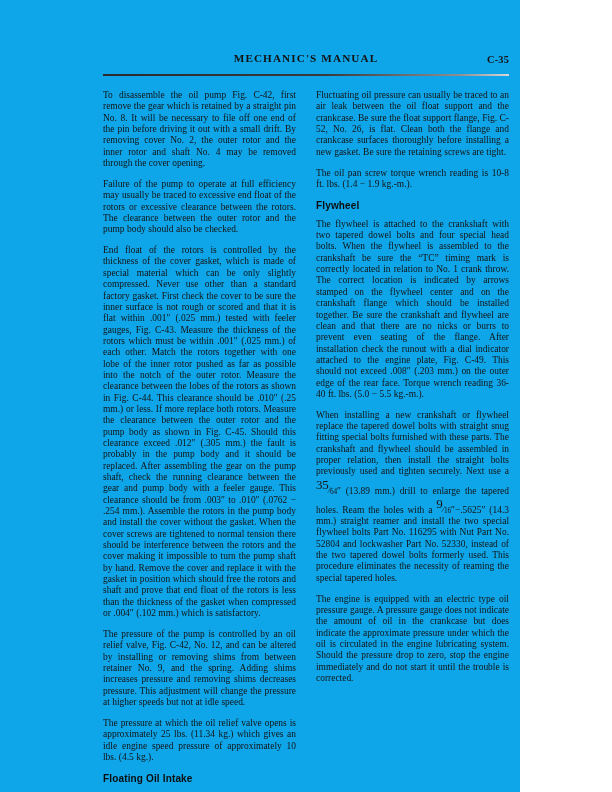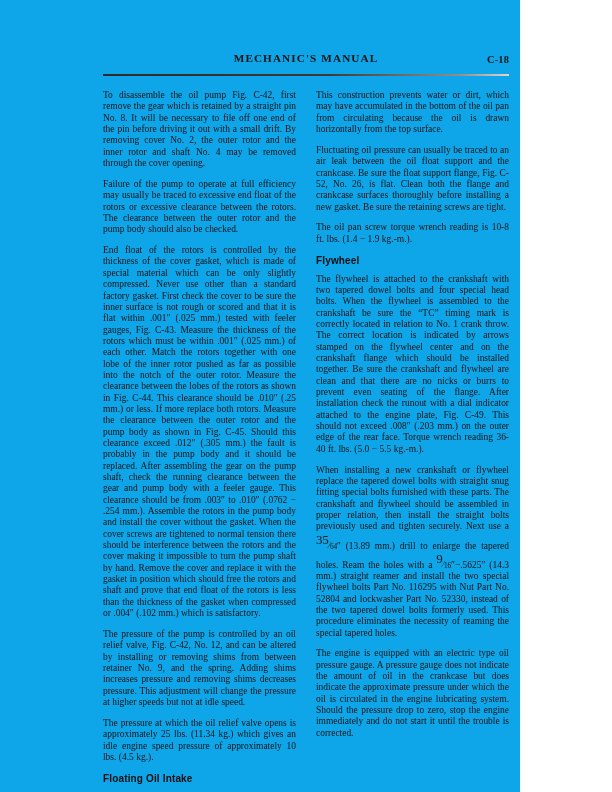--- a/index.html
+++ b/index.html
@@ -104,38 +104,37 @@
   .frac sub { font-size: 7.3px; vertical-align: -0.06em; }
   .frac .bar { padding: 0 0.2px; }
 </style>
 </head>
 <body>
 
 <div class="page">
 
   <div class="header">
     <div class="header-title">MECHANIC'S MANUAL</div>
-    <div class="header-folio">C-18</div>
+    <div class="header-folio">C-35</div>
   </div>
   <div class="header-rule"></div>
 
   <div class="columns">
 
     <div class="col col-left">
       <p class="body-par">To disassemble the oil pump Fig. C-42, first remove the gear which is retained by a straight pin No. 8. It will be necessary to file off one end of the pin before driving it out with a small drift. By removing cover No. 2, the outer rotor and the inner rotor and shaft No. 4 may be removed through the cover opening.</p>
       <p class="body-par">Failure of the pump to operate at full efficiency may usually be traced to excessive end float of the rotors or excessive clearance between the rotors. The clearance between the outer rotor and the pump body should also be checked.</p>
       <p class="body-par">End float of the rotors is controlled by the thickness of the cover gasket, which is made of special material which can be only slightly compressed. Never use other than a standard factory gasket. First check the cover to be sure the inner surface is not rough or scored and that it is flat within .001″ (.025 mm.) tested with feeler gauges, Fig. C-43. Measure the thickness of the rotors which must be within .001″ (.025 mm.) of each other. Match the rotors together with one lobe of the inner rotor pushed as far as possible into the notch of the outer rotor. Measure the clearance between the lobes of the rotors as shown in Fig. C-44. This clearance should be .010″ (.25 mm.) or less. If more replace both rotors. Measure the clearance between the outer rotor and the pump body as shown in Fig. C-45. Should this clearance exceed .012″ (.305 mm.) the fault is probably in the pump body and it should be replaced. After assembling the gear on the pump shaft, check the running clearance between the gear and pump body with a feeler gauge. This clearance should be from .003″ to .010″ (.0762 − .254 mm.). Assemble the rotors in the pump body and install the cover without the gasket. When the cover screws are tightened to normal tension there should be interference between the rotors and the cover making it impossible to turn the pump shaft by hand. Remove the cover and replace it with the gasket in position which should free the rotors and shaft and prove that end float of the rotors is less than the thickness of the gasket when compressed or .004″ (.102 mm.) which is satisfactory.</p>
       <p class="body-par">The pressure of the pump is controlled by an oil relief valve, Fig. C-42, No. 12, and can be altered by installing or removing shims from between retainer No. 9, and the spring. Adding shims increases pressure and removing shims decreases pressure. This adjustment will change the pressure at higher speeds but not at idle speed.</p>
       <p class="body-par">The pressure at which the oil relief valve opens is approximately 25 lbs. (11.34 kg.) which gives an idle engine speed pressure of approximately 10 lbs. (4.5 kg.).</p>
       <h2 class="sub-head">Floating Oil Intake</h2>
       <p class="body-par">The floating oil intake, Fig. C-52, No. 28, is attached to the crankcase with two screws. The construction of the float and screen causes it to remain on top of the oil, raising and lowering with the amount of oil in the pan.</p>
     </div>
 
     <div class="col col-right">
-      <p class="body-par">This construction prevents water or dirt, which may have accumulated in the bottom of the oil pan from circulating because the oil is drawn horizontally from the top surface.</p>
       <p class="body-par">Fluctuating oil pressure can usually be traced to an air leak between the oil float support and the crankcase. Be sure the float support flange, Fig. C-52, No. 26, is flat. Clean both the flange and crankcase surfaces thoroughly before installing a new gasket. Be sure the retaining screws are tight.</p>
       <p class="body-par">The oil pan screw torque wrench reading is 10-8 ft. lbs. (1.4 − 1.9 kg.-m.).</p>
 
       <h2 class="sub-head">Flywheel</h2>
       <p class="body-par">The flywheel is attached to the crankshaft with two tapered dowel bolts and four special head bolts. When the flywheel is assembled to the crankshaft be sure the “TC” timing mark is correctly located in relation to No. 1 crank throw. The correct location is indicated by arrows stamped on the flywheel center and on the crankshaft flange which should be installed together. Be sure the crankshaft and flywheel are clean and that there are no nicks or burrs to prevent even seating of the flange. After installation check the runout with a dial indicator attached to the engine plate, Fig. C-49. This should not exceed .008″ (.203 mm.) on the outer edge of the rear face. Torque wrench reading 36-40 ft. lbs. (5.0 − 5.5 kg.-m.).</p>
 
       <p class="body-par"><span>When installing a new crankshaft or flywheel replace the tapered dowel bolts with straight snug fitting special bolts furnished with these parts. The crankshaft and flywheel should be assembled in proper relation, then install the straight bolts previously used and tighten securely. Next use a </span><span class="frac"><sup>35</sup><span class="bar">⁄</span><sub>64</sub></span><span>″ (13.89 mm.) drill to enlarge the tapered holes. Ream the holes with a </span><span class="frac"><sup>9</sup><span class="bar">⁄</span><sub>16</sub></span><span>″−.5625″ (14.3 mm.) straight reamer and install the two special flywheel bolts Part No. 116295 with Nut Part No. 52804 and lockwasher Part No. 52330, instead of the two tapered dowel bolts formerly used. This procedure eliminates the necessity of reaming the special tapered holes.</span></p>
 
       <p class="body-par">The engine is equipped with an electric type oil pressure gauge. A pressure gauge does not indicate the amount of oil in the crankcase but does indicate the approximate pressure under which the oil is circulated in the engine lubricating system. Should the pressure drop to zero, stop the engine immediately and do not start it until the trouble is corrected.</p>
 

